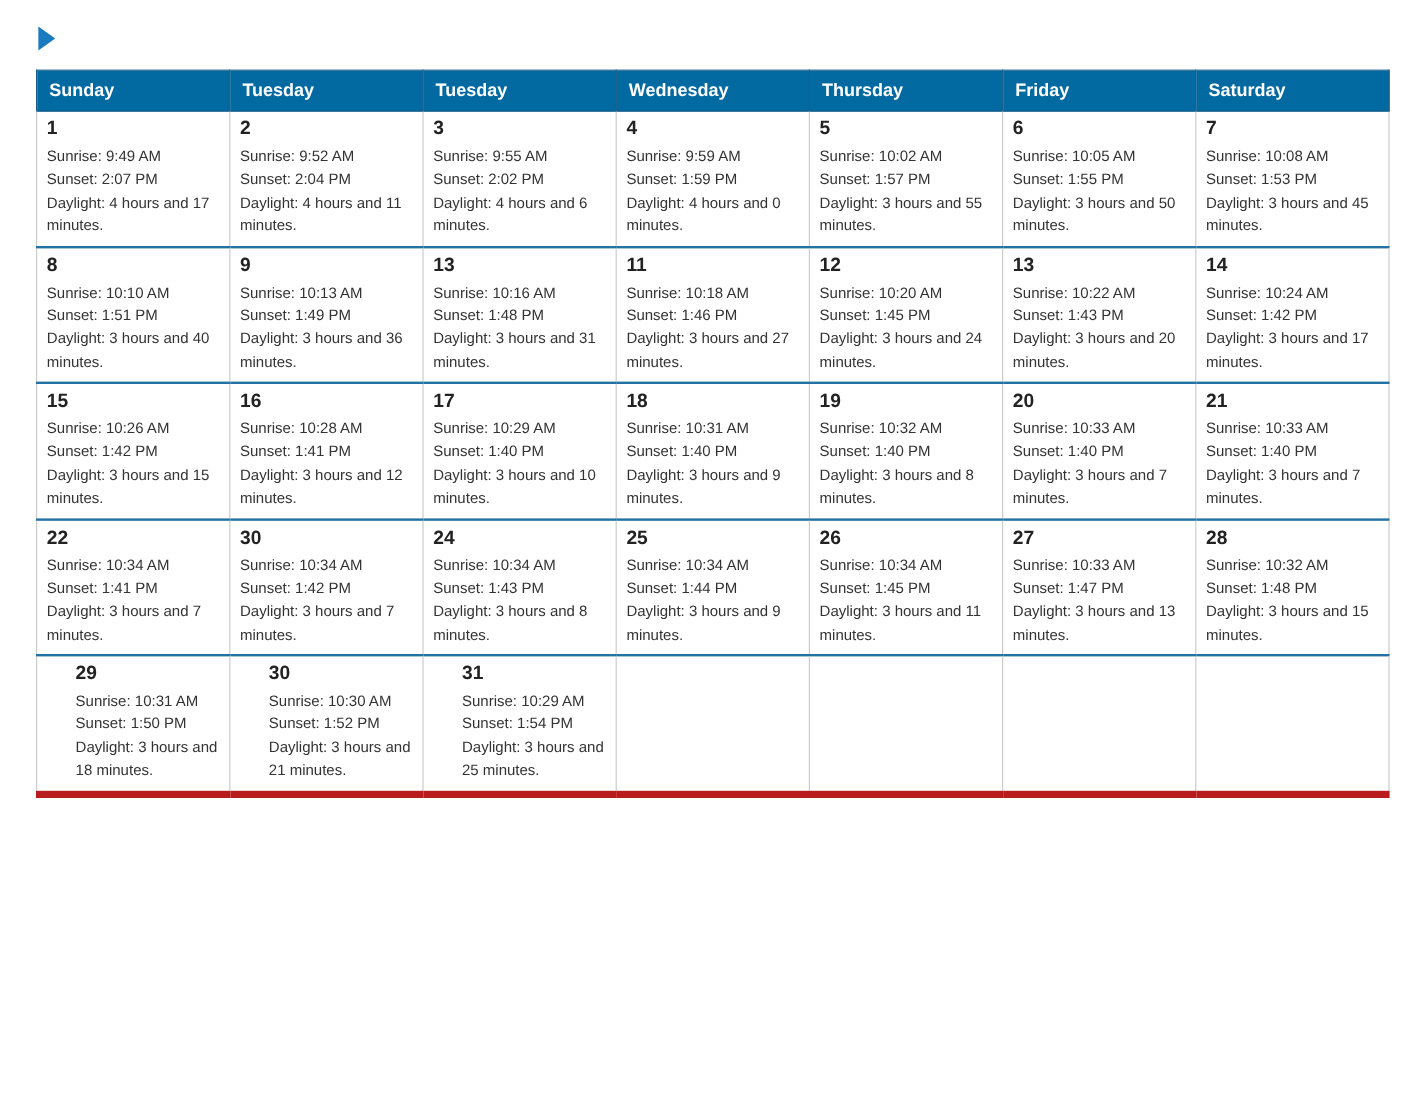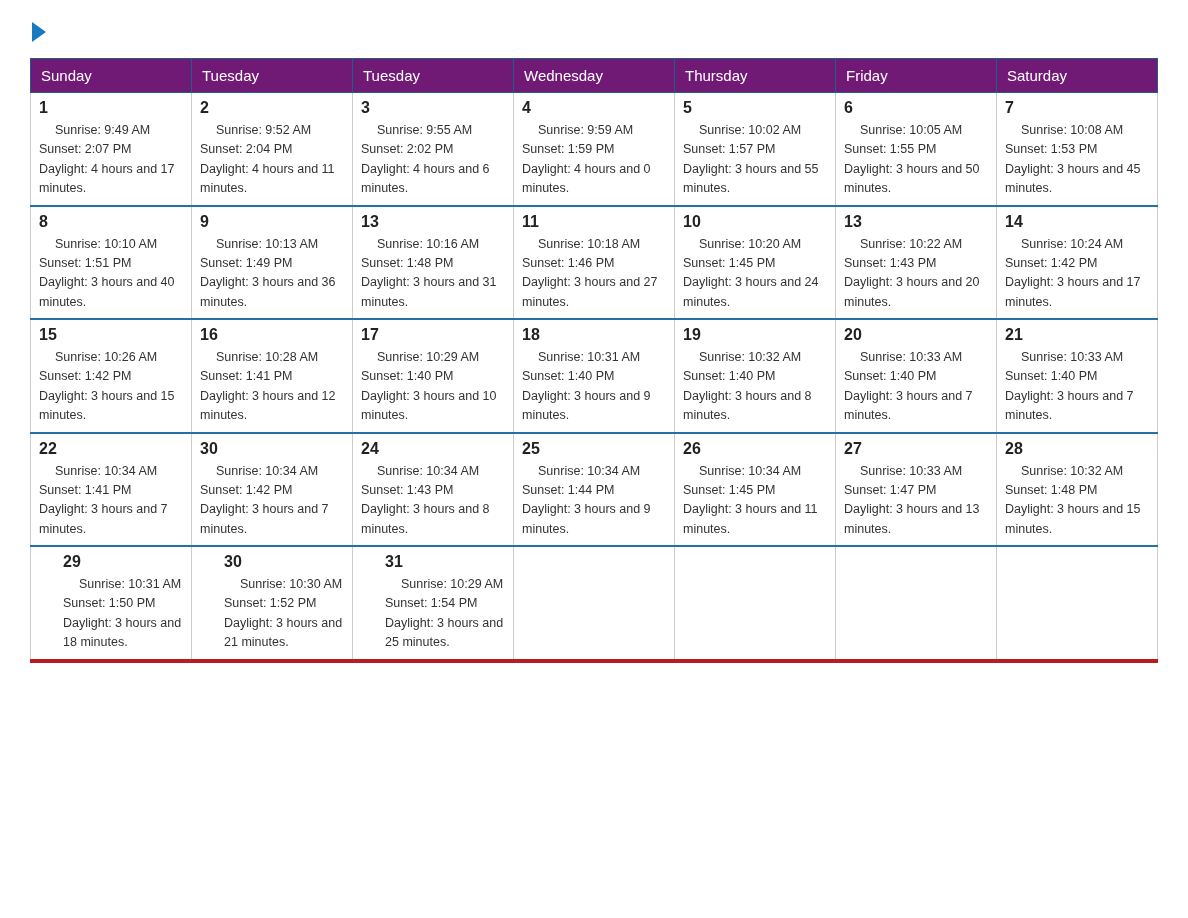--- a/index.html
+++ b/index.html
@@ -58,24 +58,24 @@
       font-size: 22px;
       color: #555;
       margin-top: 6px;
     }
     table {
       width: 100%;
       border-collapse: collapse;
       table-layout: fixed;
     }
     th {
-      background-color: #701a75;
+      background-color: #0369a1;
       color: #fff;
       font-size: 15px;
-      font-weight: normal;
+      font-weight: bold;
       padding: 8px 10px;
       text-align: left;
       border: 1px solid #1a5f8a;
     }
     td {
       border: 1px solid #ccc;
       vertical-align: top;
       padding: 6px 8px;
       font-size: 13px;
       color: #333;
@@ -86,30 +86,29 @@
       font-size: 16px;
       font-weight: bold;
       color: #222;
       display: block;
       margin-bottom: 4px;
     }
     .day-info {
       font-size: 12.5px;
       line-height: 1.55;
       color: #333;
-      margin-left: 16px;
     }
     td.empty {
       background: #fff;
     }
     tr td {
       border-bottom: 2px solid #2471a3;
     }
     tr:last-child td {
-      border-bottom: 4px solid #b91c1c;
+      border-bottom: 6px solid #b91c1c;
       padding-left: 32px;
     }
   </style>
 </head>
 <body>
 
 <div class="header">
   <div class="logo">
     <div class="logo-text">
       <span class="logo-general"></span>
@@ -156,21 +155,21 @@
       </tr>
       <tr>
         <td><span class="day-number">8</span>
         <span class="day-info">Sunrise: 10:10 AM<br>Sunset: 1:51 PM<br>Daylight: 3 hours and 40 minutes.</span></td>
         <td><span class="day-number">9</span>
         <span class="day-info">Sunrise: 10:13 AM<br>Sunset: 1:49 PM<br>Daylight: 3 hours and 36 minutes.</span></td>
         <td><span class="day-number">13</span>
         <span class="day-info">Sunrise: 10:16 AM<br>Sunset: 1:48 PM<br>Daylight: 3 hours and 31 minutes.</span></td>
         <td><span class="day-number">11</span>
         <span class="day-info">Sunrise: 10:18 AM<br>Sunset: 1:46 PM<br>Daylight: 3 hours and 27 minutes.</span></td>
-        <td><span class="day-number">10</span>
+        <td><span class="day-number">12</span>
         <span class="day-info">Sunrise: 10:20 AM<br>Sunset: 1:45 PM<br>Daylight: 3 hours and 24 minutes.</span></td>
         <td><span class="day-number">13</span>
         <span class="day-info">Sunrise: 10:22 AM<br>Sunset: 1:43 PM<br>Daylight: 3 hours and 20 minutes.</span></td>
         <td><span class="day-number">14</span>
         <span class="day-info">Sunrise: 10:24 AM<br>Sunset: 1:42 PM<br>Daylight: 3 hours and 17 minutes.</span></td>
       </tr>
       <tr>
         <td><span class="day-number">15</span>
         <span class="day-info">Sunrise: 10:26 AM<br>Sunset: 1:42 PM<br>Daylight: 3 hours and 15 minutes.</span></td>
         <td><span class="day-number">16</span>

